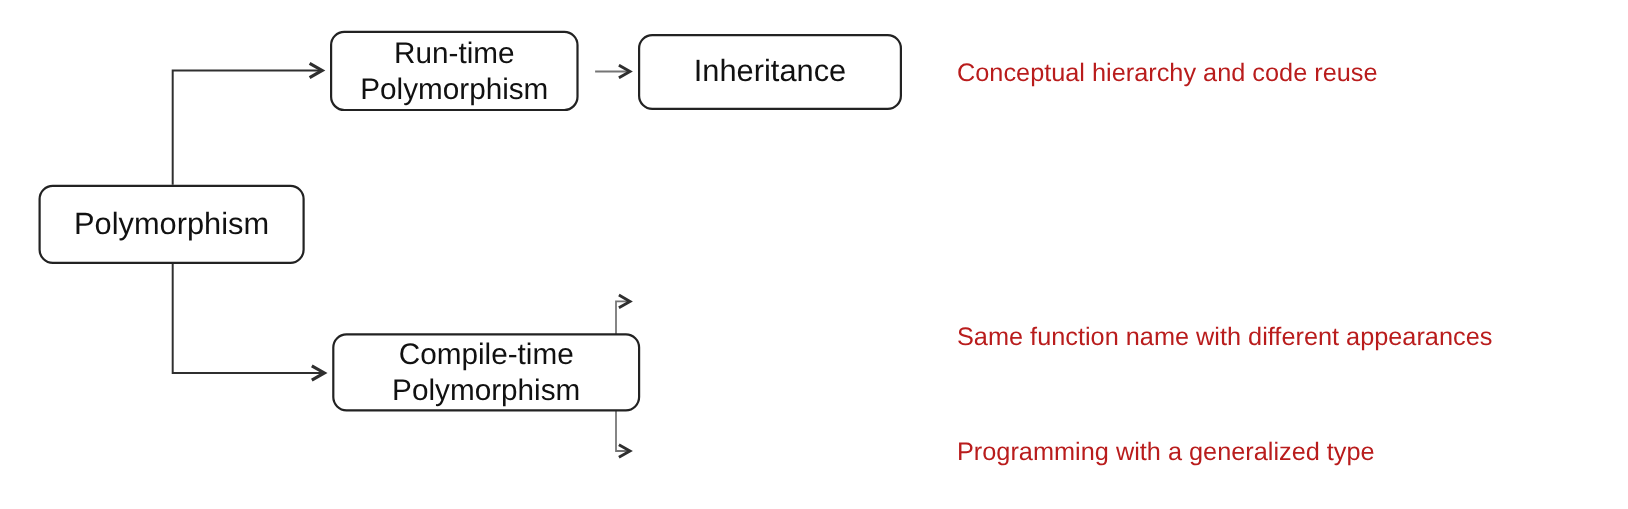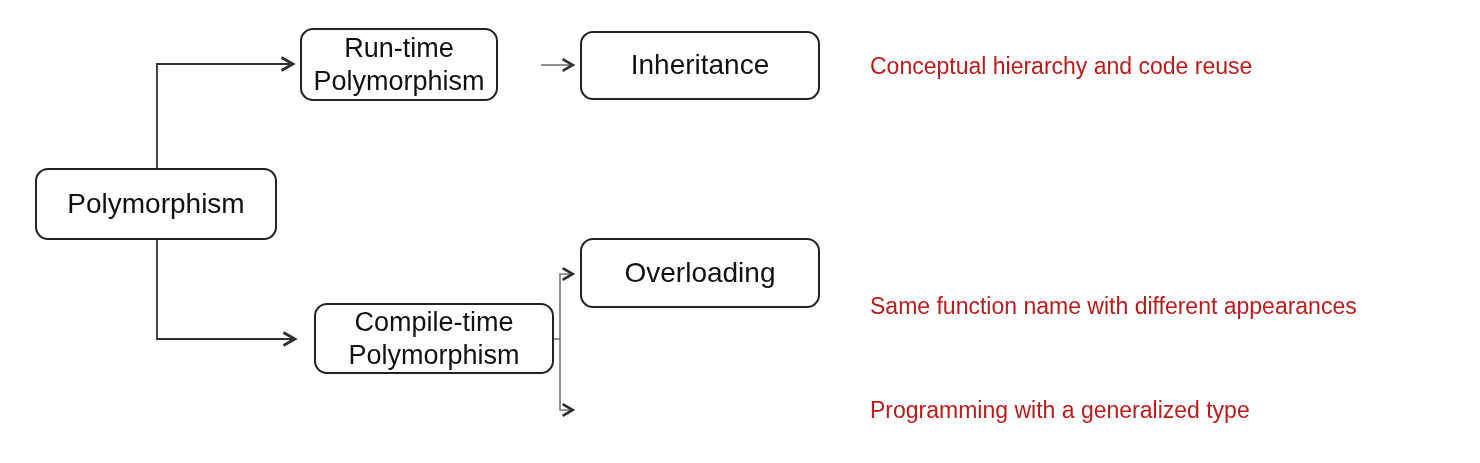--- a/index.html
+++ b/index.html
@@ -33,23 +33,23 @@
     align-items: center;
     justify-content: center;
     text-align: center;
     color: #111111;
     font-size: 28px;
     line-height: 1.22;
     white-space: nowrap;
   }
   .node.two-line { font-size: 27px; }
   .node-root        { left: 35px;  top: 168px; width: 242px; height: 72px; }
-  .node-runtime     { left: 300px; top: 28px;  width: 198px; height: 73px; }
+  .node-runtime     { left: 300px; top: 28px;  width: 226px; height: 73px; }
   .node-inheritance { left: 580px; top: 31px;  width: 240px; height: 69px; justify-content: center; }
-  .node-compiletime { left: 302px; top: 303px; width: 240px; height: 71px; margin-left: 12px; }
+  .node-compiletime { left: 302px; top: 303px; width: 280px; height: 71px; }
   .node-overloading { left: 580px; top: 238px; width: 240px; height: 70px; }
   .node-template    { left: 580px; top: 376px; width: 240px; height: 69px; }
   .note {
     position: absolute;
     left: 870px;
     color: #b91c1c;
     font-size: 23px;
     line-height: 30px;
     white-space: nowrap;
   }
@@ -87,23 +87,20 @@
 
   <div class="node node-inheritance">
     <span>Inheritance</span>
   </div>
 
   <div class="node node-compiletime two-line">
     <span>Compile-time</span>
     <span>Polymorphism</span>
   </div>
 
-  <div class="node node-overloading">
-    <span>Overloading</span>
-  </div>
 
 
   <div class="note note-inheritance">Conceptual hierarchy and code reuse</div>
 
   <div class="note note-overloading">Same function name with different appearances</div>
 
   <div class="note note-template">Programming with a generalized type</div>
 
 </div>
 

